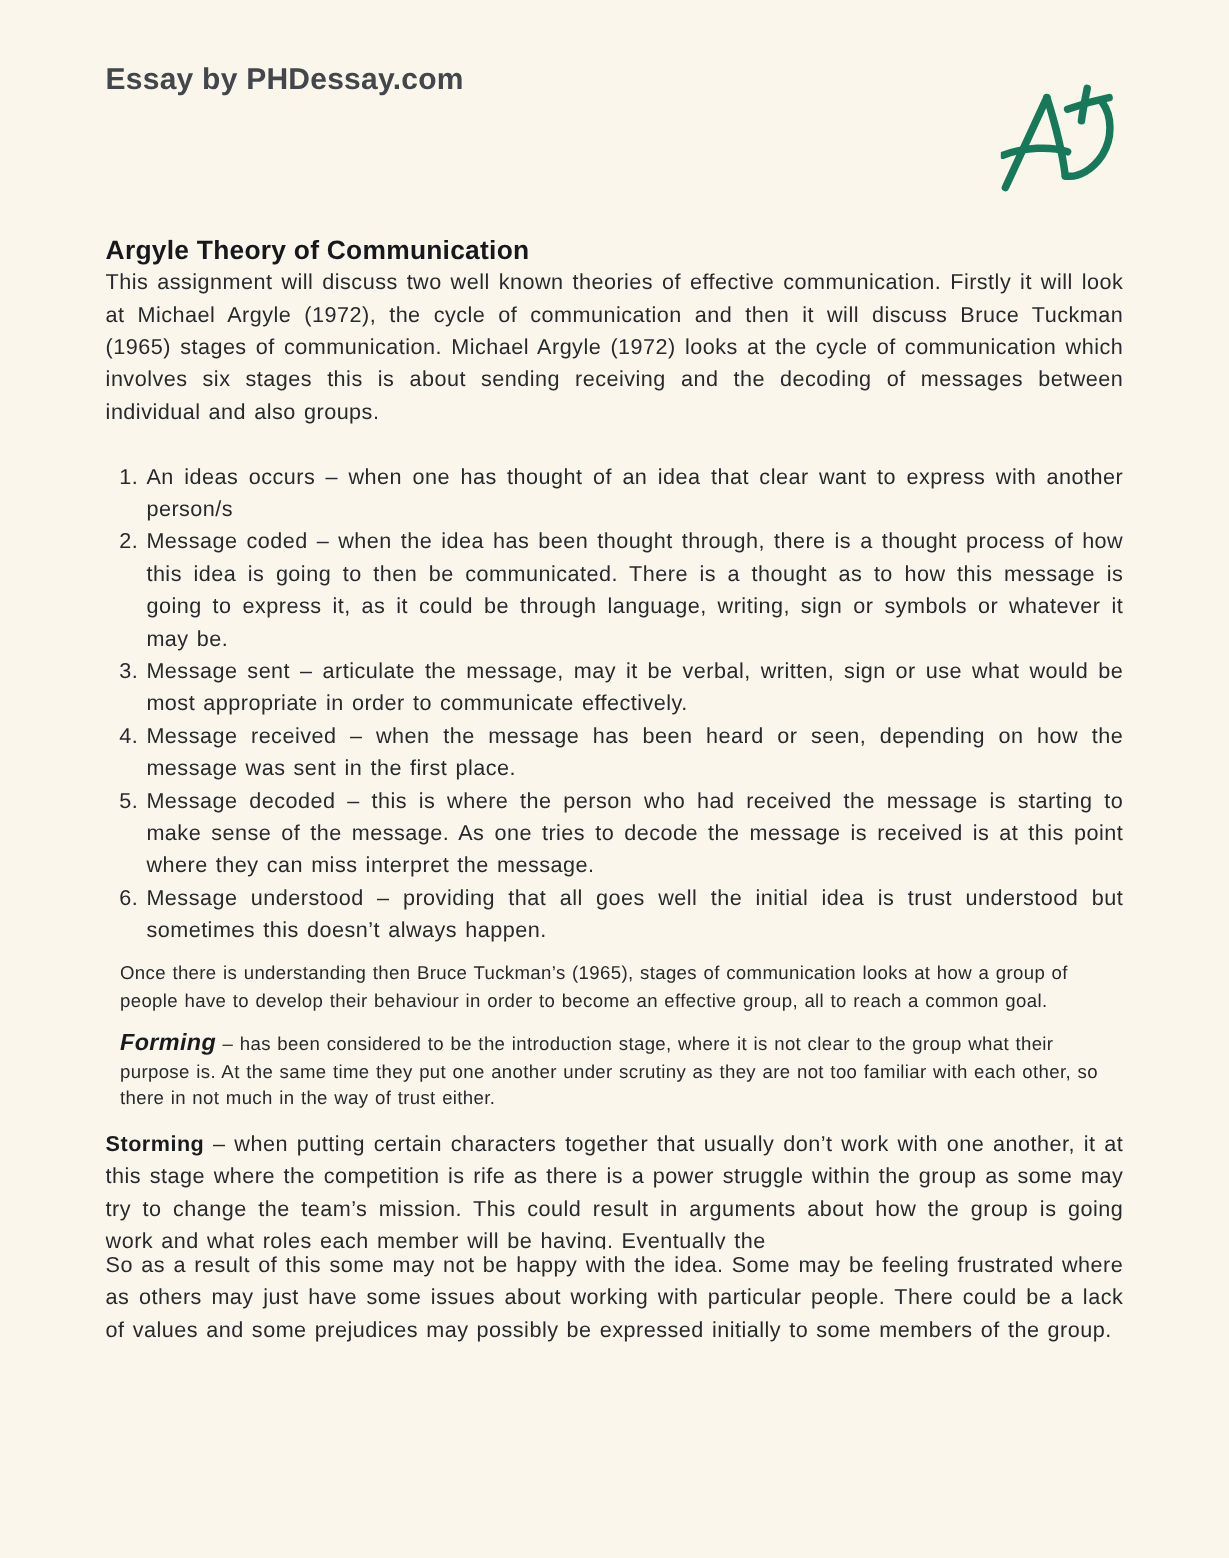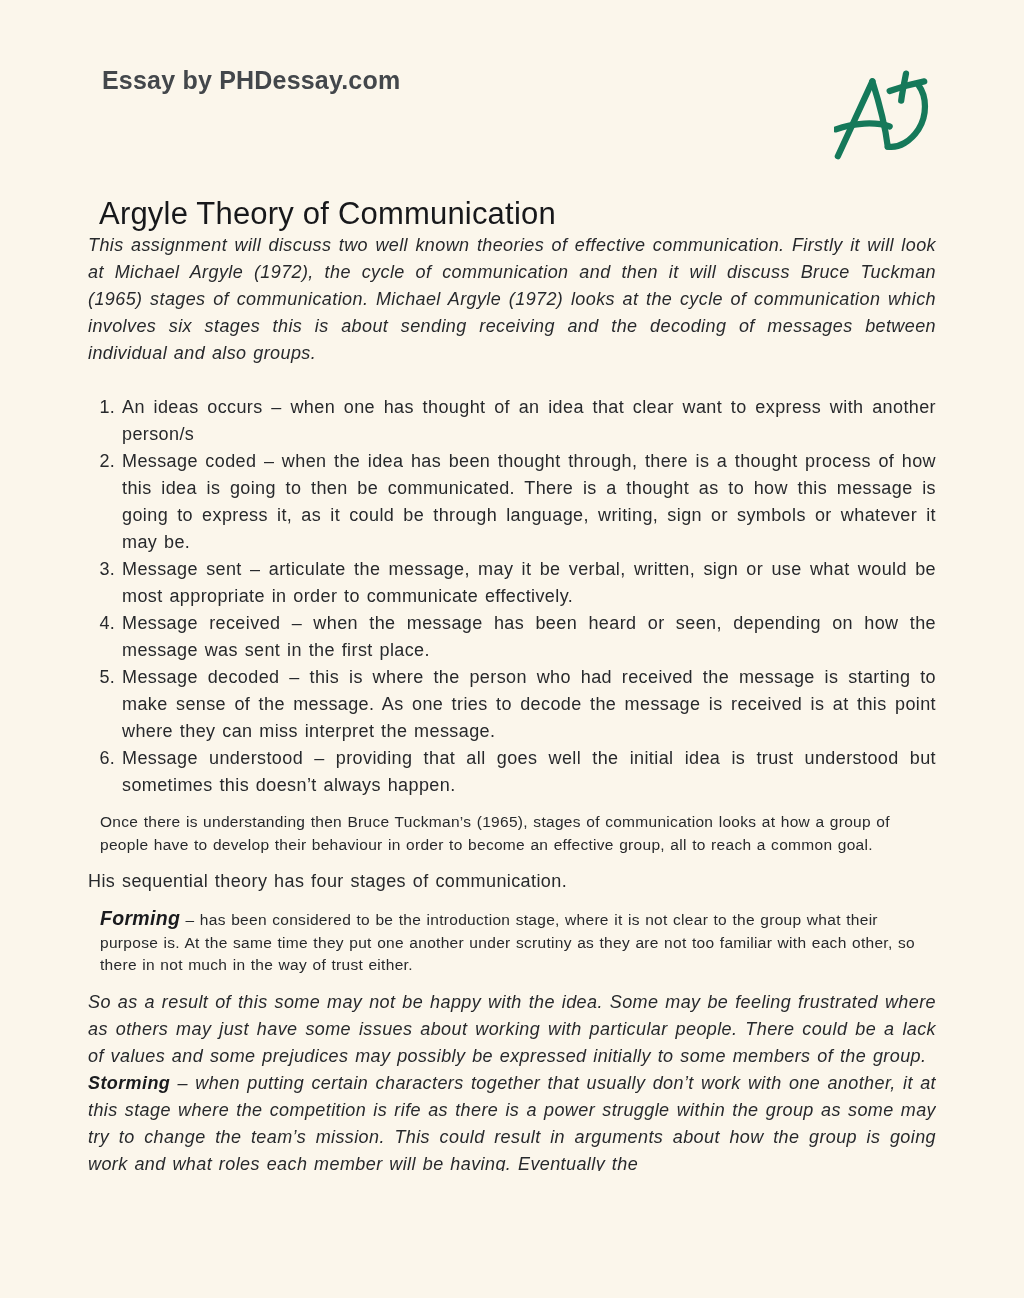--- a/index.html
+++ b/index.html
@@ -11,41 +11,41 @@
     overflow: hidden;
     font-family: "Liberation Sans", sans-serif;
     -webkit-font-smoothing: antialiased;
   }
   .page { padding: 52px 88px 0 88px; }
 
   
   .doc-header { display: flex; justify-content: space-between; align-items: flex-start; }
   .site-title {
     font-size: 25px; font-weight: 700; color: #43474B;
-    margin: 14px; letter-spacing: 0.2px;
+    margin: 0; letter-spacing: 0.2px;
   }
   .source {
     margin: 21px 0 0; font-size: 15.5px; color: #A8A298; letter-spacing: 0.2px;
   }
   .source a { color: #2B8A72; text-decoration: none; font-weight: 500; }
   .logo { margin-top: 14px; margin-right: 6px; }
   .logo svg { display: block; }
 
   
   .essay-title {
-    font-size: 31px; font-weight: 400; color: #17181B;
-    margin: 34px 11px 0; letter-spacing: 0.2px;
+    font-size: 22px; font-weight: 700; color: #17181B;
+    margin: 34px 0 0; letter-spacing: 0.2px;
   }
 
   
   p.body {
     font-size: 18px; line-height: 27px; color: #27292C;
     letter-spacing: 0.4px; word-spacing: 1.4px; margin: 0;
   }
-  .justified { text-align: justify; font-style: italic; }
+  .justified { text-align: justify; }
   .intro { margin-top: 44px; }
 
   ol.stages { margin: 27px 0 0; padding-left: 34px; }
   ol.stages li {
     font-size: 18px; line-height: 27px; color: #27292C;
     letter-spacing: 0.4px; word-spacing: 1.4px; text-align: justify;
   }
   ol.stages li::marker { color: #27292C; }
 
   p.small {
@@ -97,27 +97,26 @@
     <li>An ideas occurs – when one has thought of an idea that clear want to express with another person/s</li>
     <li>Message coded – when the idea has been thought through, there is a thought process of how this idea is going to then be communicated. There is a thought as to how this message is going to express it, as it could be through language, writing, sign or symbols or whatever it may be.</li>
     <li>Message sent – articulate the message, may it be verbal, written, sign or use what would be most appropriate in order to communicate effectively.</li>
     <li>Message received – when the message has been heard or seen, depending on how the message was sent in the first place.</li>
     <li>Message decoded – this is where the person who had received the message is starting to make sense of the message. As one tries to decode the message is received is at this point where they can miss interpret the message.</li>
     <li>Message understood – providing that all goes well the initial idea is trust understood but sometimes this doesn’t always happen.</li>
   </ol>
 
   <p class="small tuckman">Once there is understanding then Bruce Tuckman’s (1965), stages of communication looks at how a group of people have to develop their behaviour in order to become an effective group, all to reach a common goal.</p>
 
-  <p class="body sequential">His sequential theory has four stages of communication.</p>
 
   <p class="small forming">
     <strong>Forming</strong>
     <span>– has been considered to be the introduction stage, where it is not clear to the group what their purpose is. At the same time they put one another under scrutiny as they are not too familiar with each other, so there in not much in the way of trust either.</span>
   </p>
 
-  <p class="body justified result">So as a result of this some may not be happy with the idea. Some may be feeling frustrated where as others may just have some issues about working with particular people. There could be a lack of values and some prejudices may possibly be expressed initially to some members of the group.</p>
-
   <p class="body justified storming">
     <strong>Storming</strong>
     <span>– when putting certain characters together that usually don’t work with one another, it at this stage where the competition is rife as there is a power struggle within the group as some may try to change the team’s mission. This could result in arguments about how the group is going work and what roles each member will be having. Eventually the</span>
   </p>
 
+  <p class="body justified result">So as a result of this some may not be happy with the idea. Some may be feeling frustrated where as others may just have some issues about working with particular people. There could be a lack of values and some prejudices may possibly be expressed initially to some members of the group.</p>
+
 </div>
 
 </body></html>

